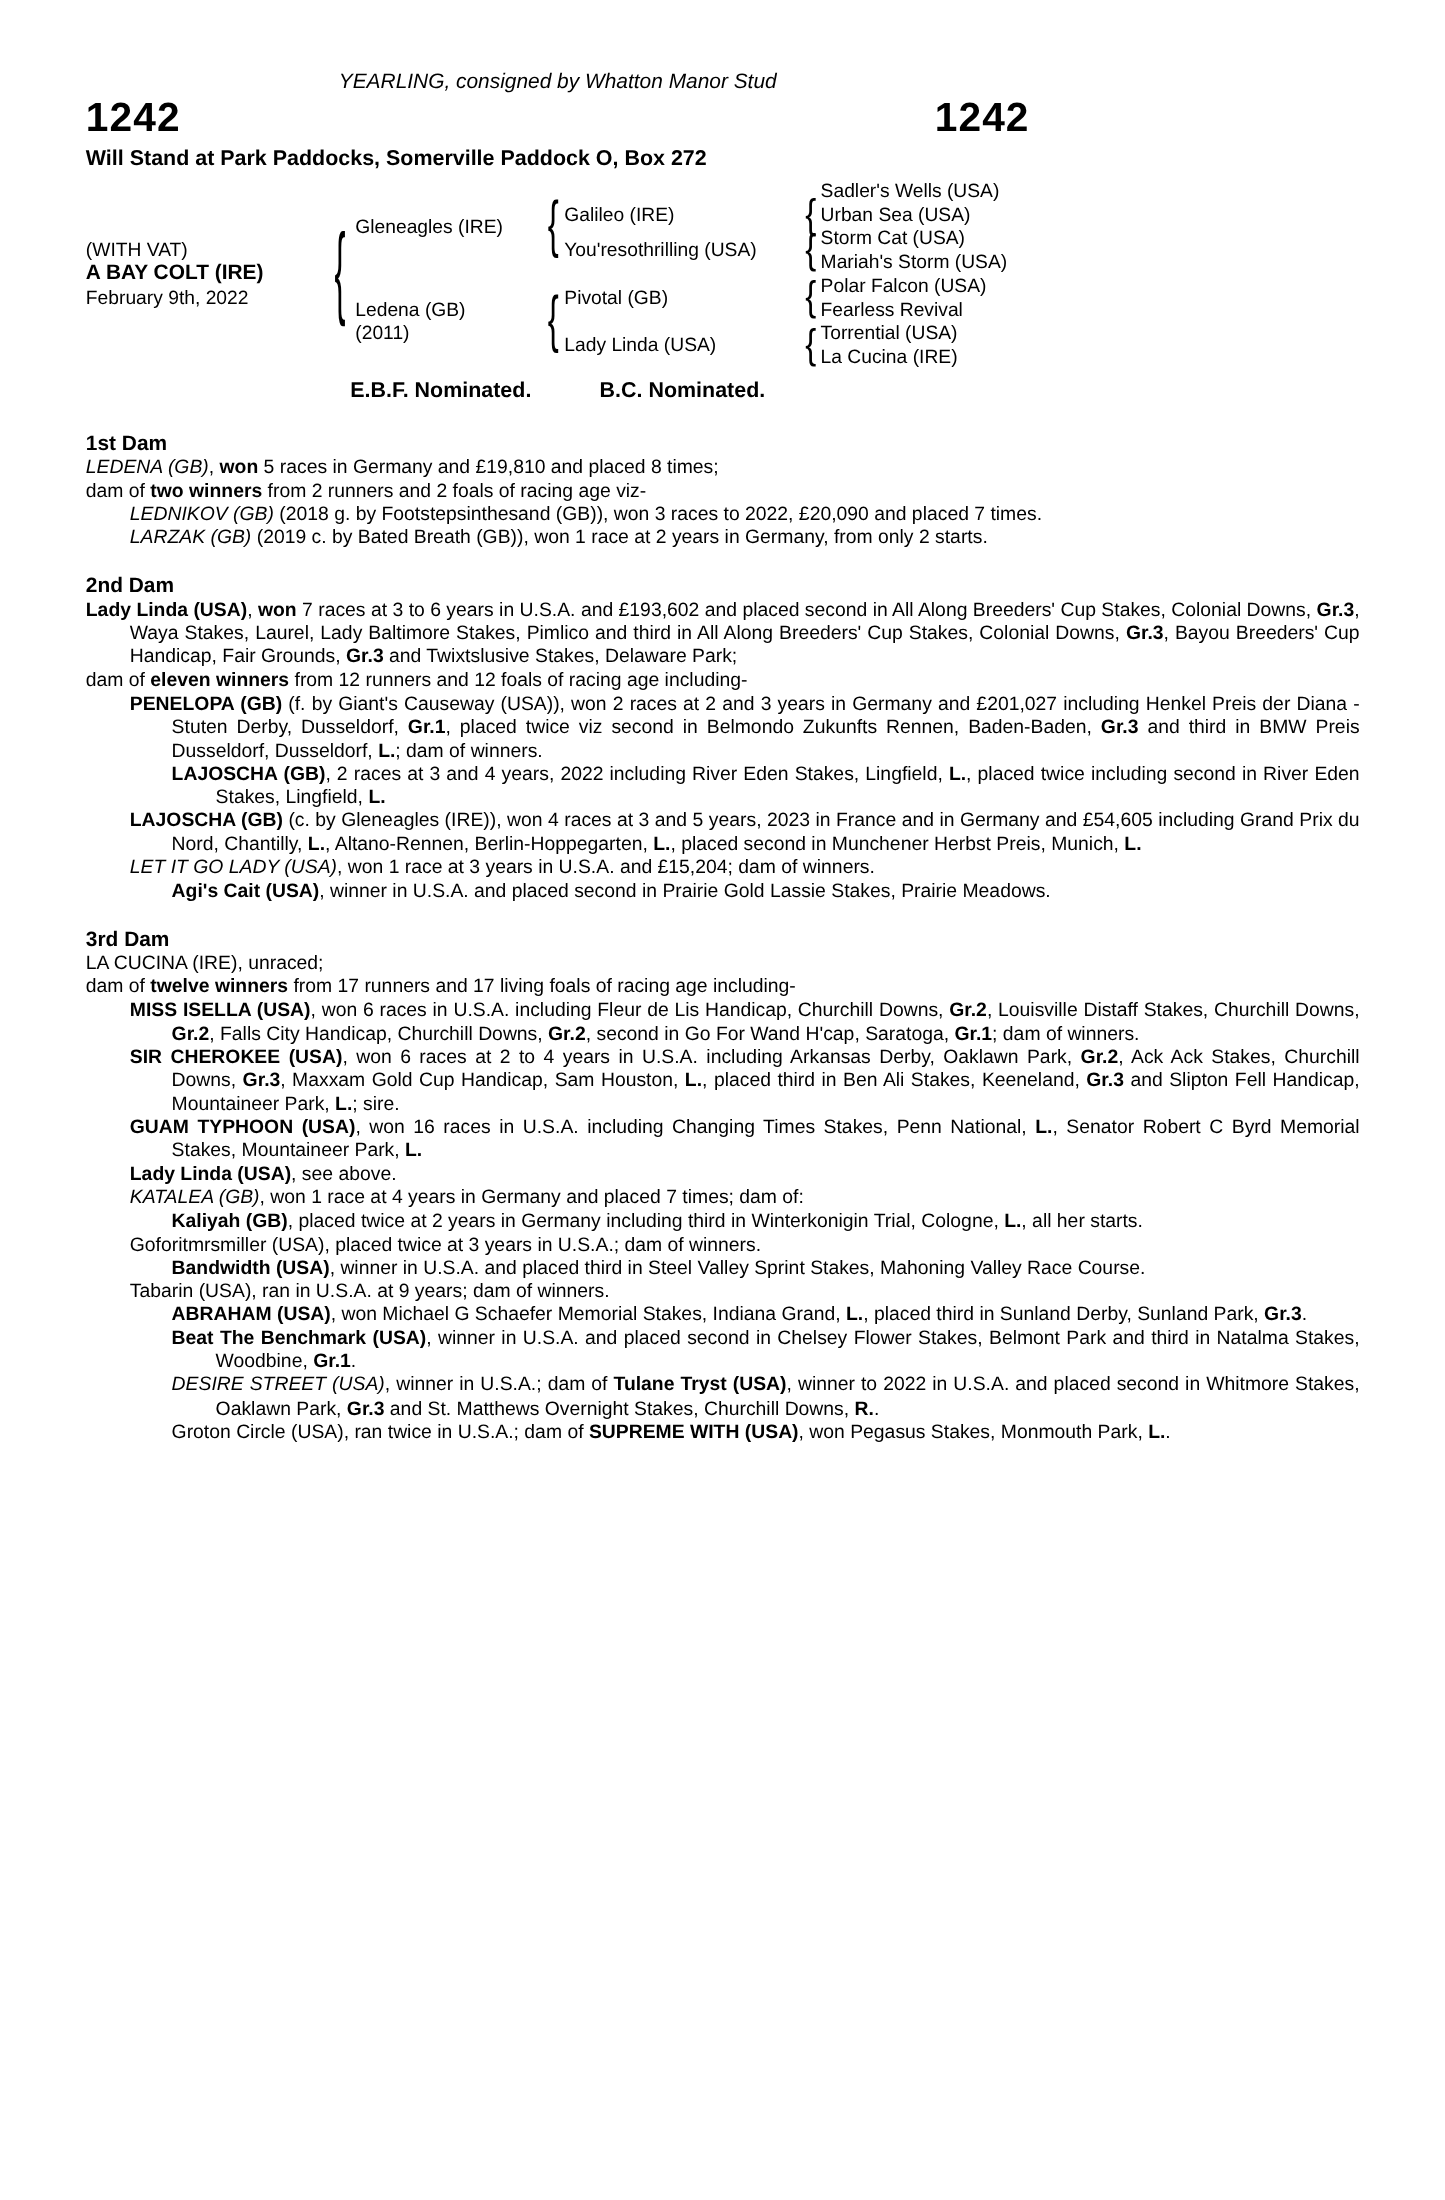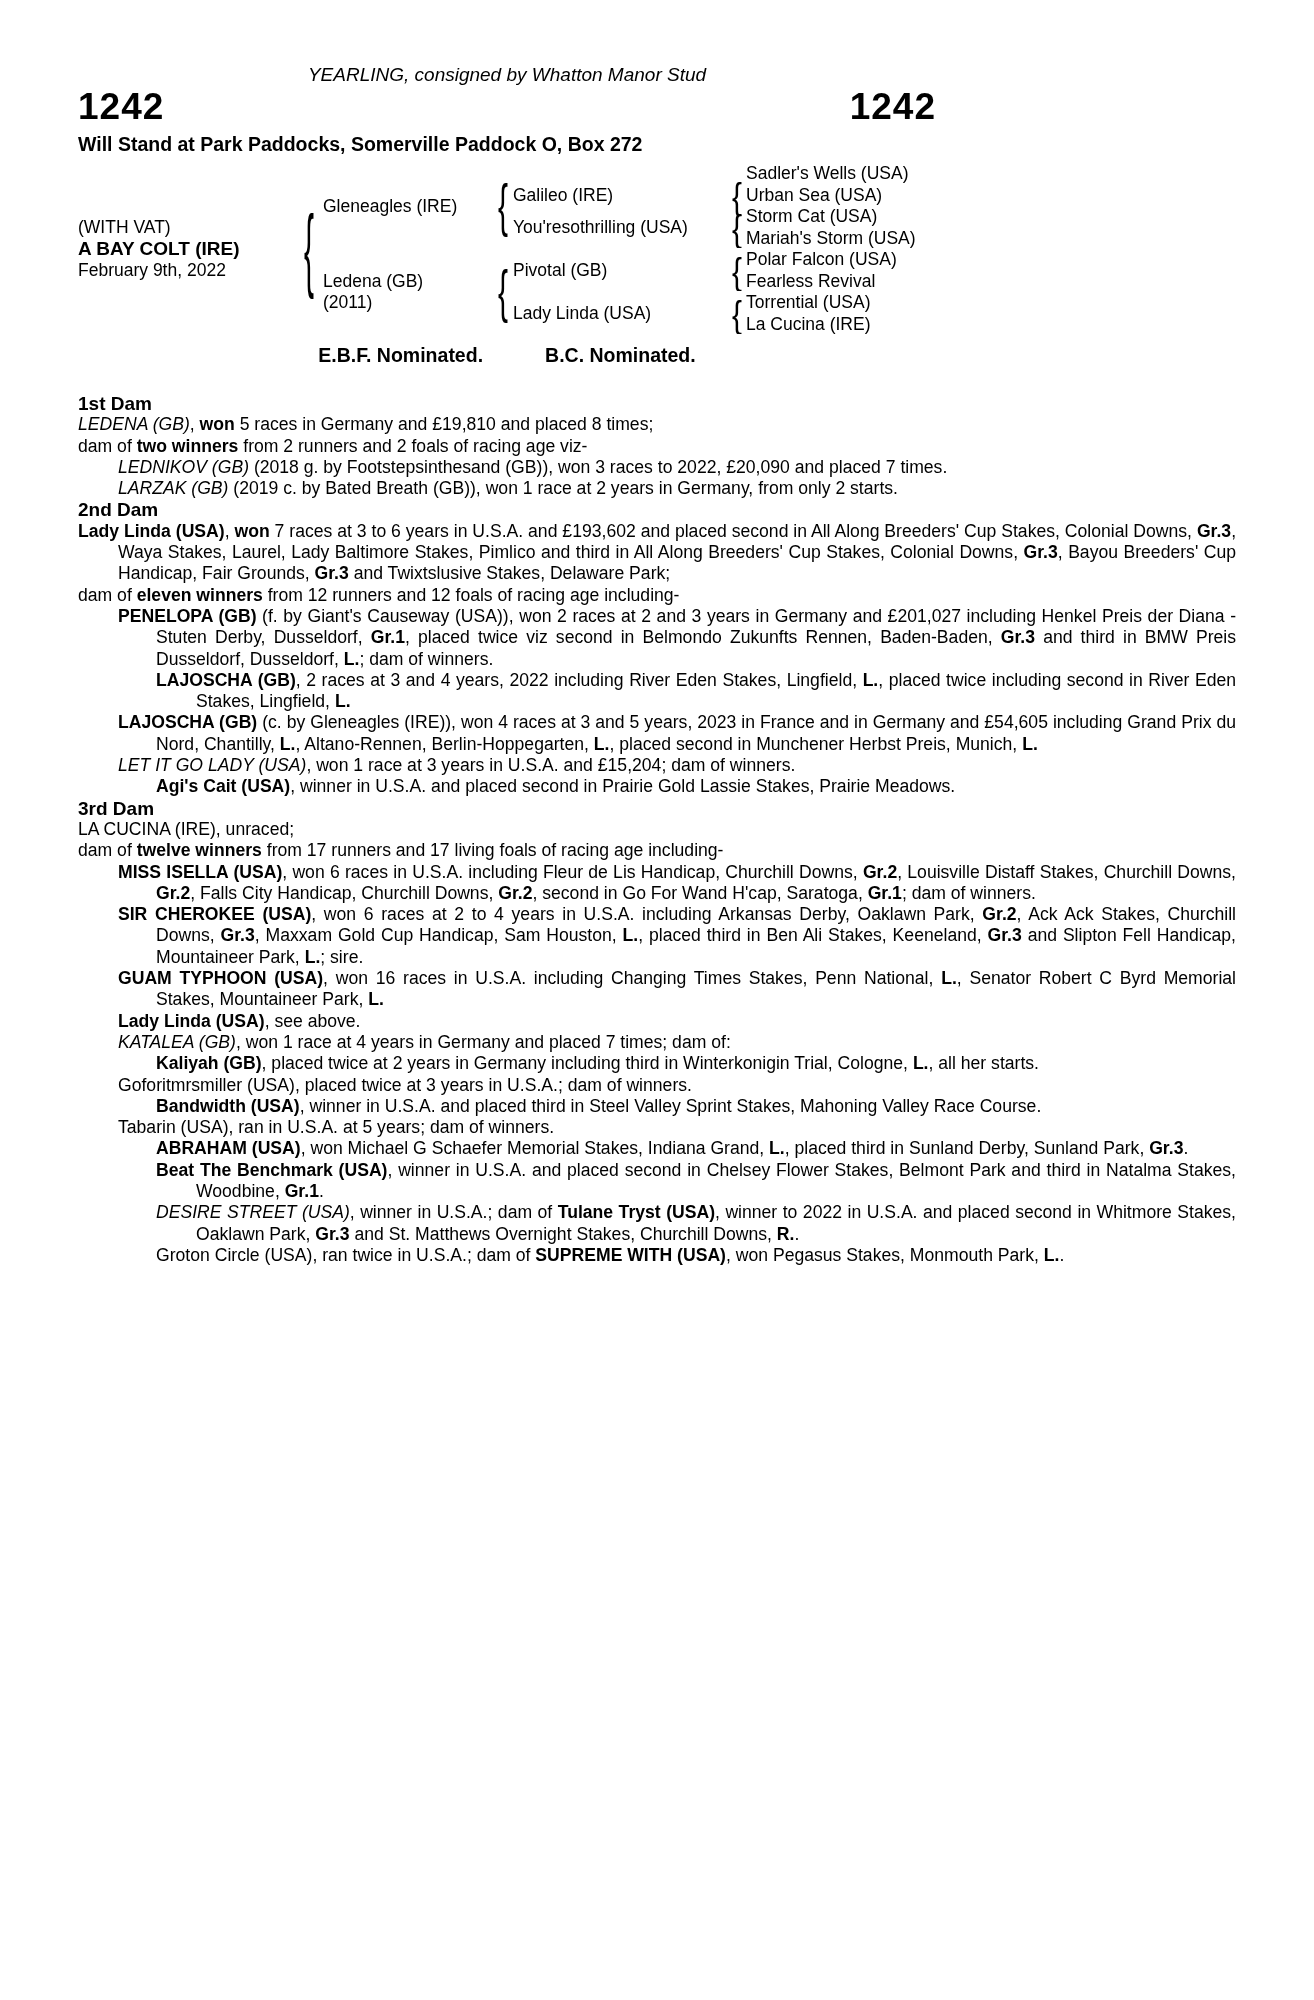--- a/index.html
+++ b/index.html
@@ -40,21 +40,21 @@
   .r1-3 { grid-row:1/3;margin-top:22px; } .r3-5 { grid-row:3/5; } .r5-7 { grid-row:5/7; } .r7-9 { grid-row:7/9; }
   .r1{grid-row:1}.r2{grid-row:2}.r3{grid-row:3}.r4{grid-row:4}
   .r5{grid-row:5}.r6{grid-row:6}.r7{grid-row:7}.r8{grid-row:8}
   .two-line { flex-direction:column; align-items:flex-start; justify-content:center; line-height:21.5px; }
 
   .noms { display:flex; justify-content:center; gap:62px; margin-top:9px; font-weight:bold; font-size:19.5px; }
 
   
   .sections { margin-top:26px; }
   .dam-section { margin-top:0; }
-  .dam-section + .dam-section { }
+  .dam-section + .dam-section { margin-top:23px; }
   .dam-section h3 { font-size:19px; font-weight:bold; line-height:21.3px; }
   .para {
     font-size:17.6px; line-height:21.3px;
     text-align:justify;
   }
   .lv0 { padding-left:40px;  text-indent:-40px; }
   .lv1 { padding-left:78px;  text-indent:-38px; }
   .lv2 { padding-left:118px; text-indent:-40px; }
 </style>
 </head>
@@ -157,21 +157,21 @@
       <p class="para lv0"><span>LA CUCINA (IRE), unraced;</span></p>
       <p class="para lv0"><span>dam of </span><span style="font-weight: bold;">twelve winners</span><span> from 17 runners and 17 living foals of racing age including-</span></p>
       <p class="para lv1"><span style="font-weight: bold;">MISS ISELLA (USA)</span><span>, won 6 races in U.S.A. including Fleur de Lis Handicap, Churchill Downs, </span><span style="font-weight: bold;">Gr.2</span><span>, Louisville Distaff Stakes, Churchill Downs, </span><span style="font-weight: bold;">Gr.2</span><span>, Falls City Handicap, Churchill Downs, </span><span style="font-weight: bold;">Gr.2</span><span>, second in Go For Wand H'cap, Saratoga, </span><span style="font-weight: bold;">Gr.1</span><span>; dam of winners.</span></p>
       <p class="para lv1"><span style="font-weight: bold;">SIR CHEROKEE (USA)</span><span>, won 6 races at 2 to 4 years in U.S.A. including Arkansas Derby, Oaklawn Park, </span><span style="font-weight: bold;">Gr.2</span><span>, Ack Ack Stakes, Churchill Downs, </span><span style="font-weight: bold;">Gr.3</span><span>, Maxxam Gold Cup Handicap, Sam Houston, </span><span style="font-weight: bold;">L.</span><span>, placed third in Ben Ali Stakes, Keeneland, </span><span style="font-weight: bold;">Gr.3</span><span> and Slipton Fell Handicap, Mountaineer Park, </span><span style="font-weight: bold;">L.</span><span>; sire.</span></p>
       <p class="para lv1"><span style="font-weight: bold;">GUAM TYPHOON (USA)</span><span>, won 16 races in U.S.A. including Changing Times Stakes, Penn National, </span><span style="font-weight: bold;">L.</span><span>, Senator Robert C Byrd Memorial Stakes, Mountaineer Park, </span><span style="font-weight: bold;">L.</span></p>
       <p class="para lv1"><span style="font-weight: bold;">Lady Linda (USA)</span><span>, see above.</span></p>
       <p class="para lv1"><span style="font-style: italic;">KATALEA (GB)</span><span>, won 1 race at 4 years in Germany and placed 7 times; dam of:</span></p>
       <p class="para lv2"><span style="font-weight: bold;">Kaliyah (GB)</span><span>, placed twice at 2 years in Germany including third in Winterkonigin Trial, Cologne, </span><span style="font-weight: bold;">L.</span><span>, all her starts.</span></p>
       <p class="para lv1"><span>Goforitmrsmiller (USA), placed twice at 3 years in U.S.A.; dam of winners.</span></p>
       <p class="para lv2"><span style="font-weight: bold;">Bandwidth (USA)</span><span>, winner in U.S.A. and placed third in Steel Valley Sprint Stakes, Mahoning Valley Race Course.</span></p>
-      <p class="para lv1"><span>Tabarin (USA), ran in U.S.A. at 5 years; dam of winners.</span></p>
+      <p class="para lv1"><span>Tabarin (USA), ran in U.S.A. at 9 years; dam of winners.</span></p>
       <p class="para lv2"><span style="font-weight: bold;">ABRAHAM (USA)</span><span>, won Michael G Schaefer Memorial Stakes, Indiana Grand, </span><span style="font-weight: bold;">L.</span><span>, placed third in Sunland Derby, Sunland Park, </span><span style="font-weight: bold;">Gr.3</span><span>.</span></p>
       <p class="para lv2"><span style="font-weight: bold;">Beat The Benchmark (USA)</span><span>, winner in U.S.A. and placed second in Chelsey Flower Stakes, Belmont Park and third in Natalma Stakes, Woodbine, </span><span style="font-weight: bold;">Gr.1</span><span>.</span></p>
       <p class="para lv2"><span style="font-style: italic;">DESIRE STREET (USA)</span><span>, winner in U.S.A.; dam of </span><span style="font-weight: bold;">Tulane Tryst (USA)</span><span>, winner to 2022 in U.S.A. and placed second in Whitmore Stakes, Oaklawn Park, </span><span style="font-weight: bold;">Gr.3</span><span> and St. Matthews Overnight Stakes, Churchill Downs, </span><span style="font-weight: bold;">R.</span><span>.</span></p>
       <p class="para lv2"><span>Groton Circle (USA), ran twice in U.S.A.; dam of </span><span style="font-weight: bold;">SUPREME WITH (USA)</span><span>, won Pegasus Stakes, Monmouth Park, </span><span style="font-weight: bold;">L.</span><span>.</span></p>
     </section>
 
   </div>
 </div>
 
 </body></html>

